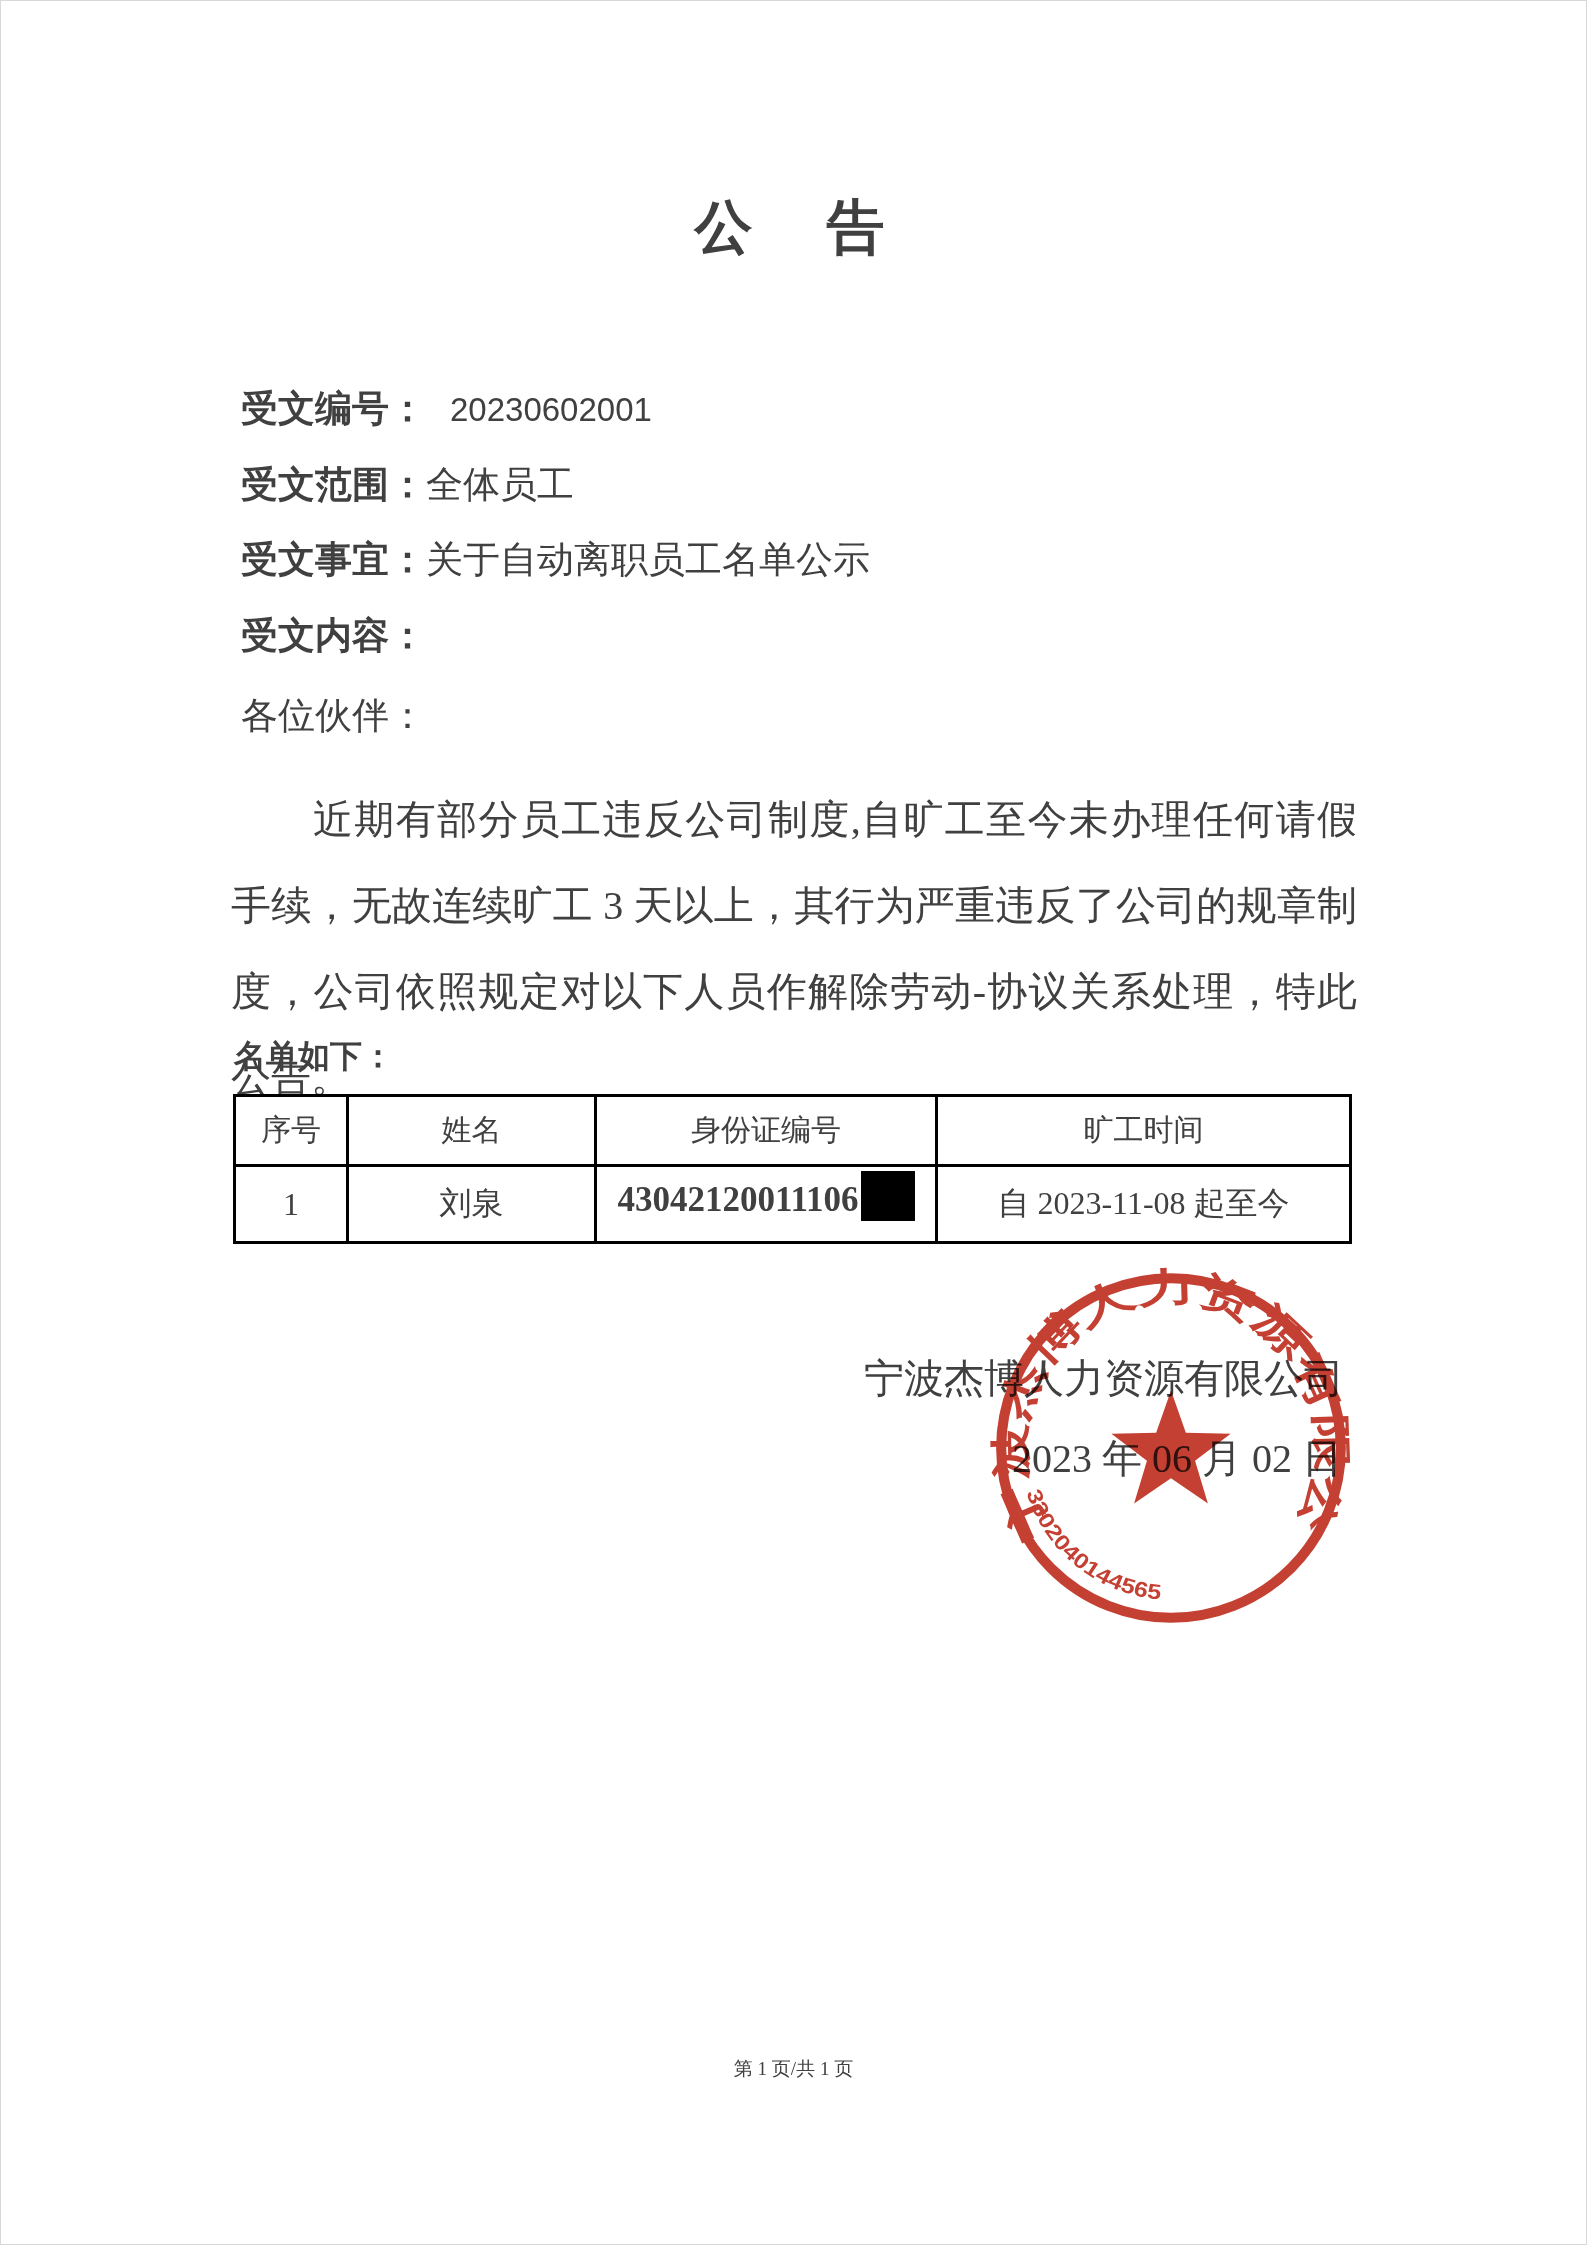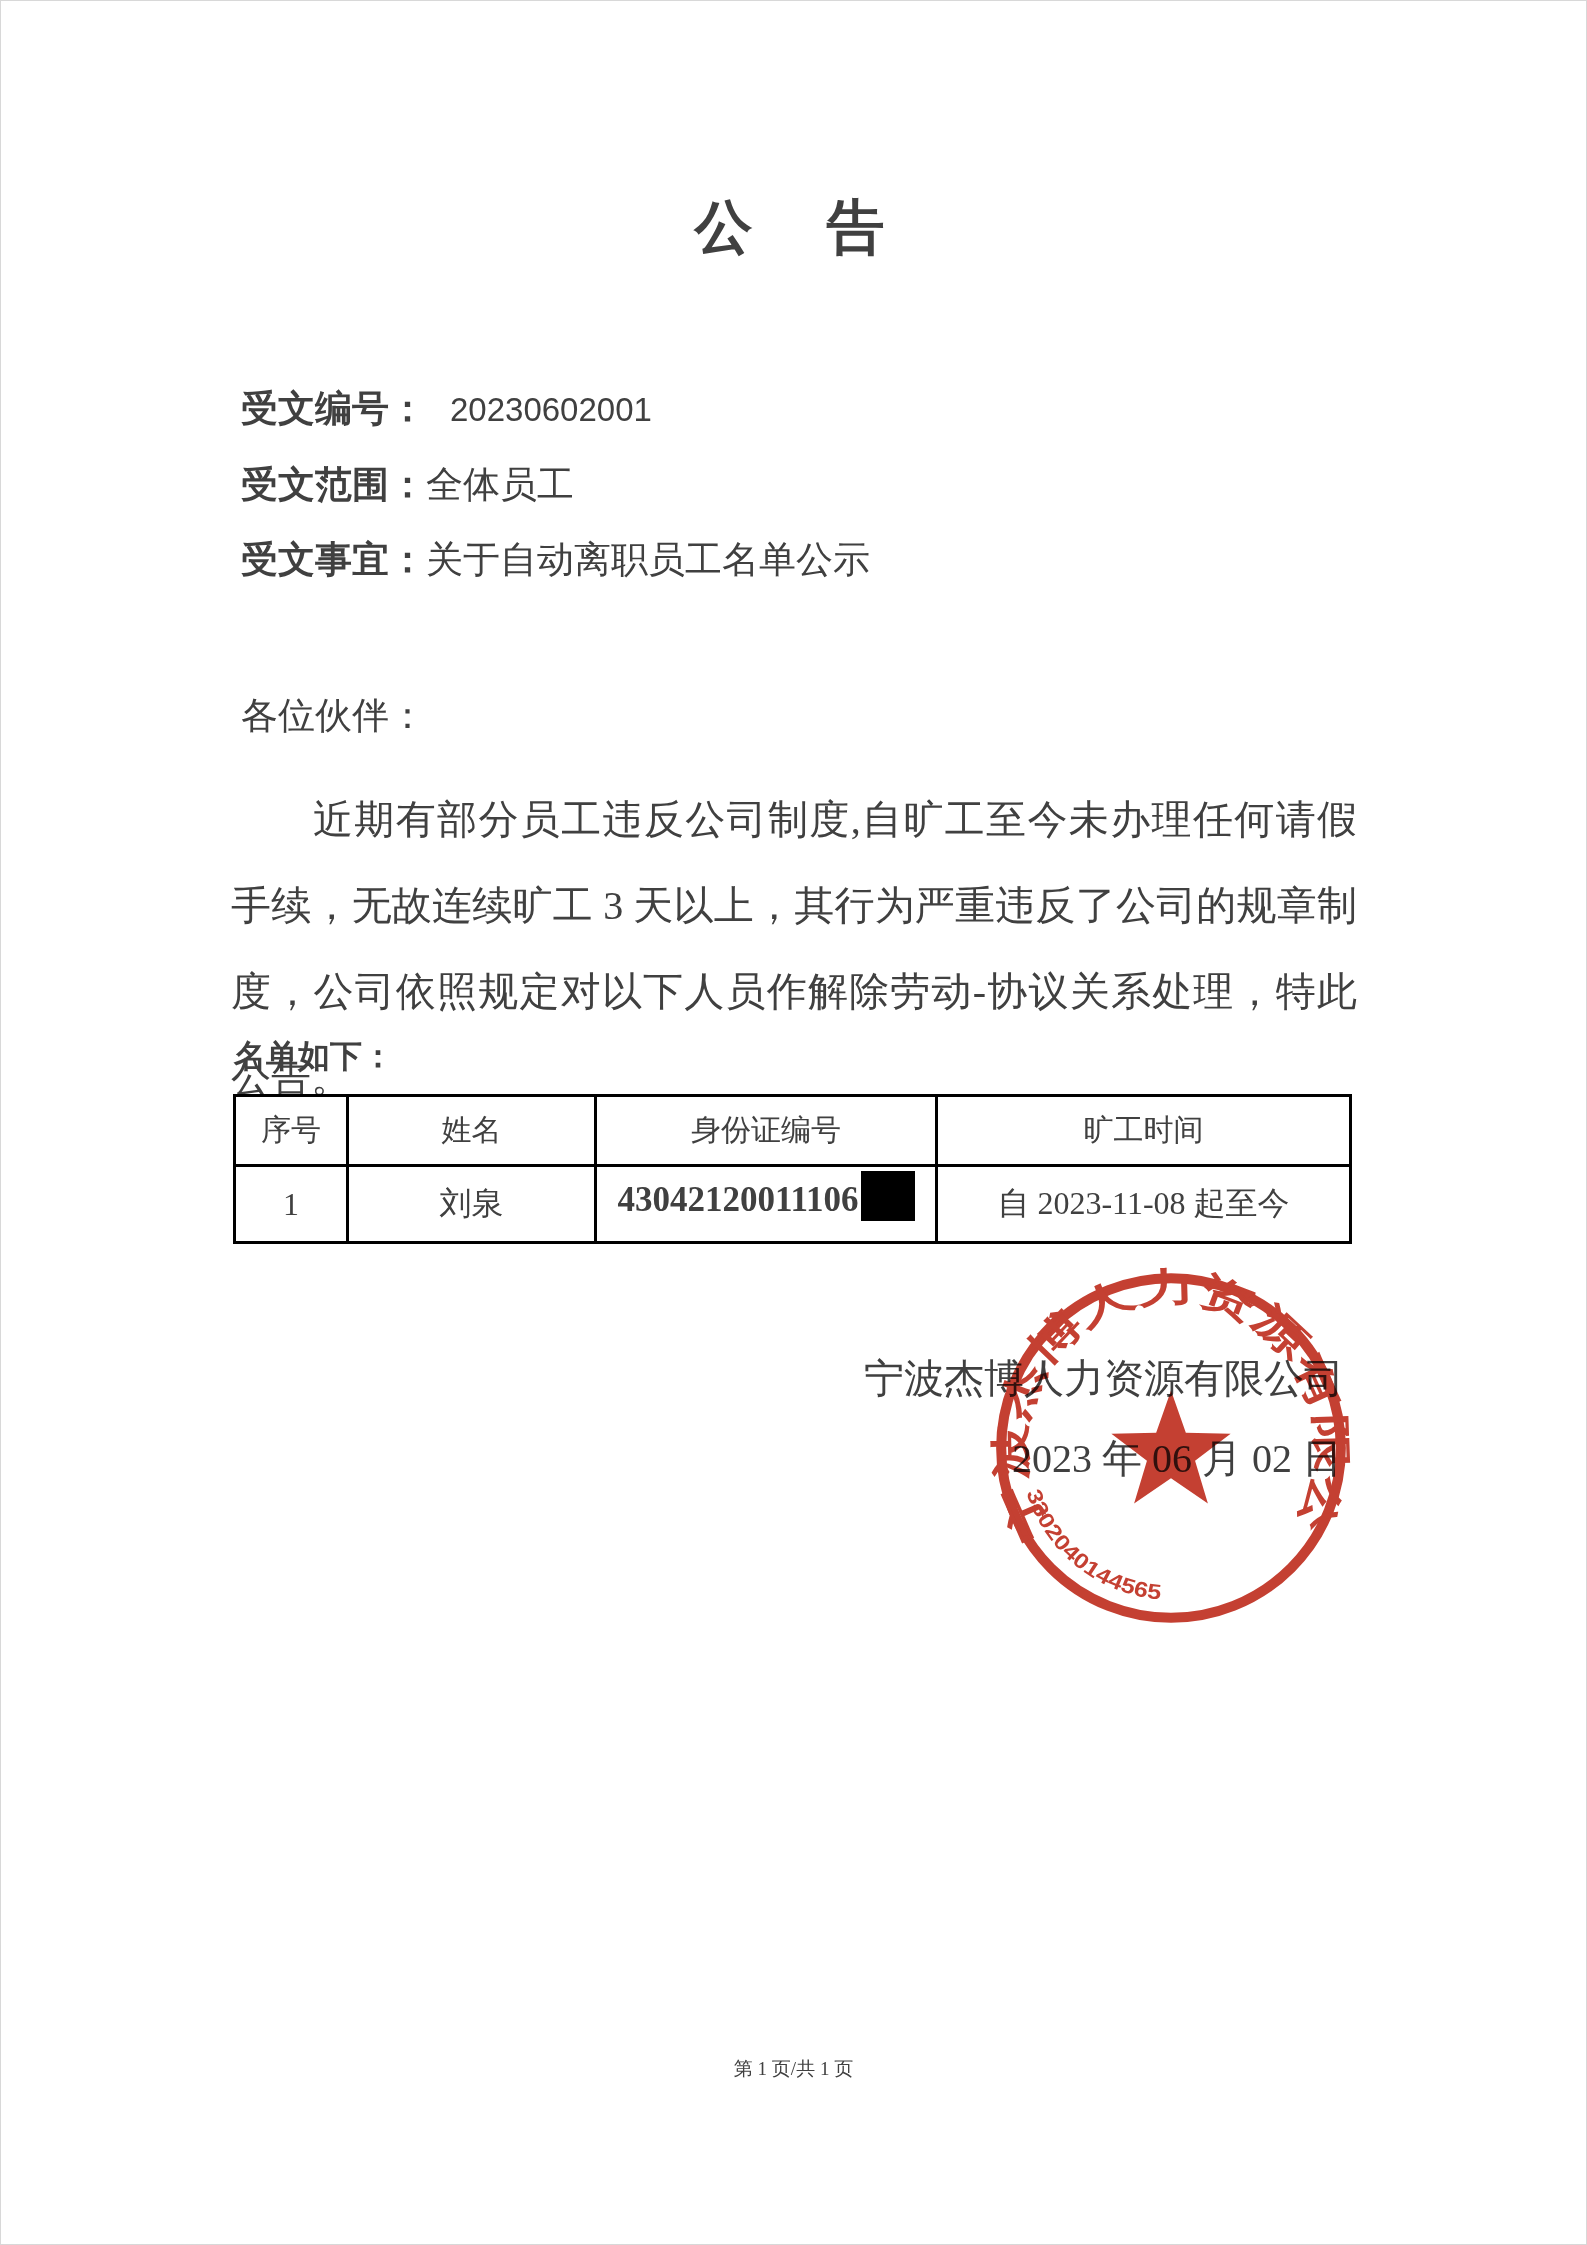--- a/index.html
+++ b/index.html
@@ -99,20 +99,23 @@
   <div class="fields">
     <div class="field-row">
       <span class="field-label">受文编号：</span><span class="field-value sans">20230602001</span>
     </div>
     <div class="field-row">
       <span class="field-label">受文范围：</span><span class="field-value">全体员工</span>
     </div>
     <div class="field-row">
       <span class="field-label">受文事宜：</span><span class="field-value">关于自动离职员工名单公示</span>
     </div>
+    <div class="field-row">
+      <span class="field-label">受文内容：</span><span class="field-value"></span>
+    </div>
   </div>
 
   <div class="salutation">各位伙伴：</div>
 
   <div class="body-paragraph">近期有部分员工违反公司制度,自旷工至今未办理任何请假手续，无故连续旷工 3 天以上，其行为严重违反了公司的规章制度，公司依照规定对以下人员作解除劳动-协议关系处理，特此公告。</div>
 
   <div class="list-heading">名单如下：</div>
 
   <table class="roster-table">
     <colgroup>

